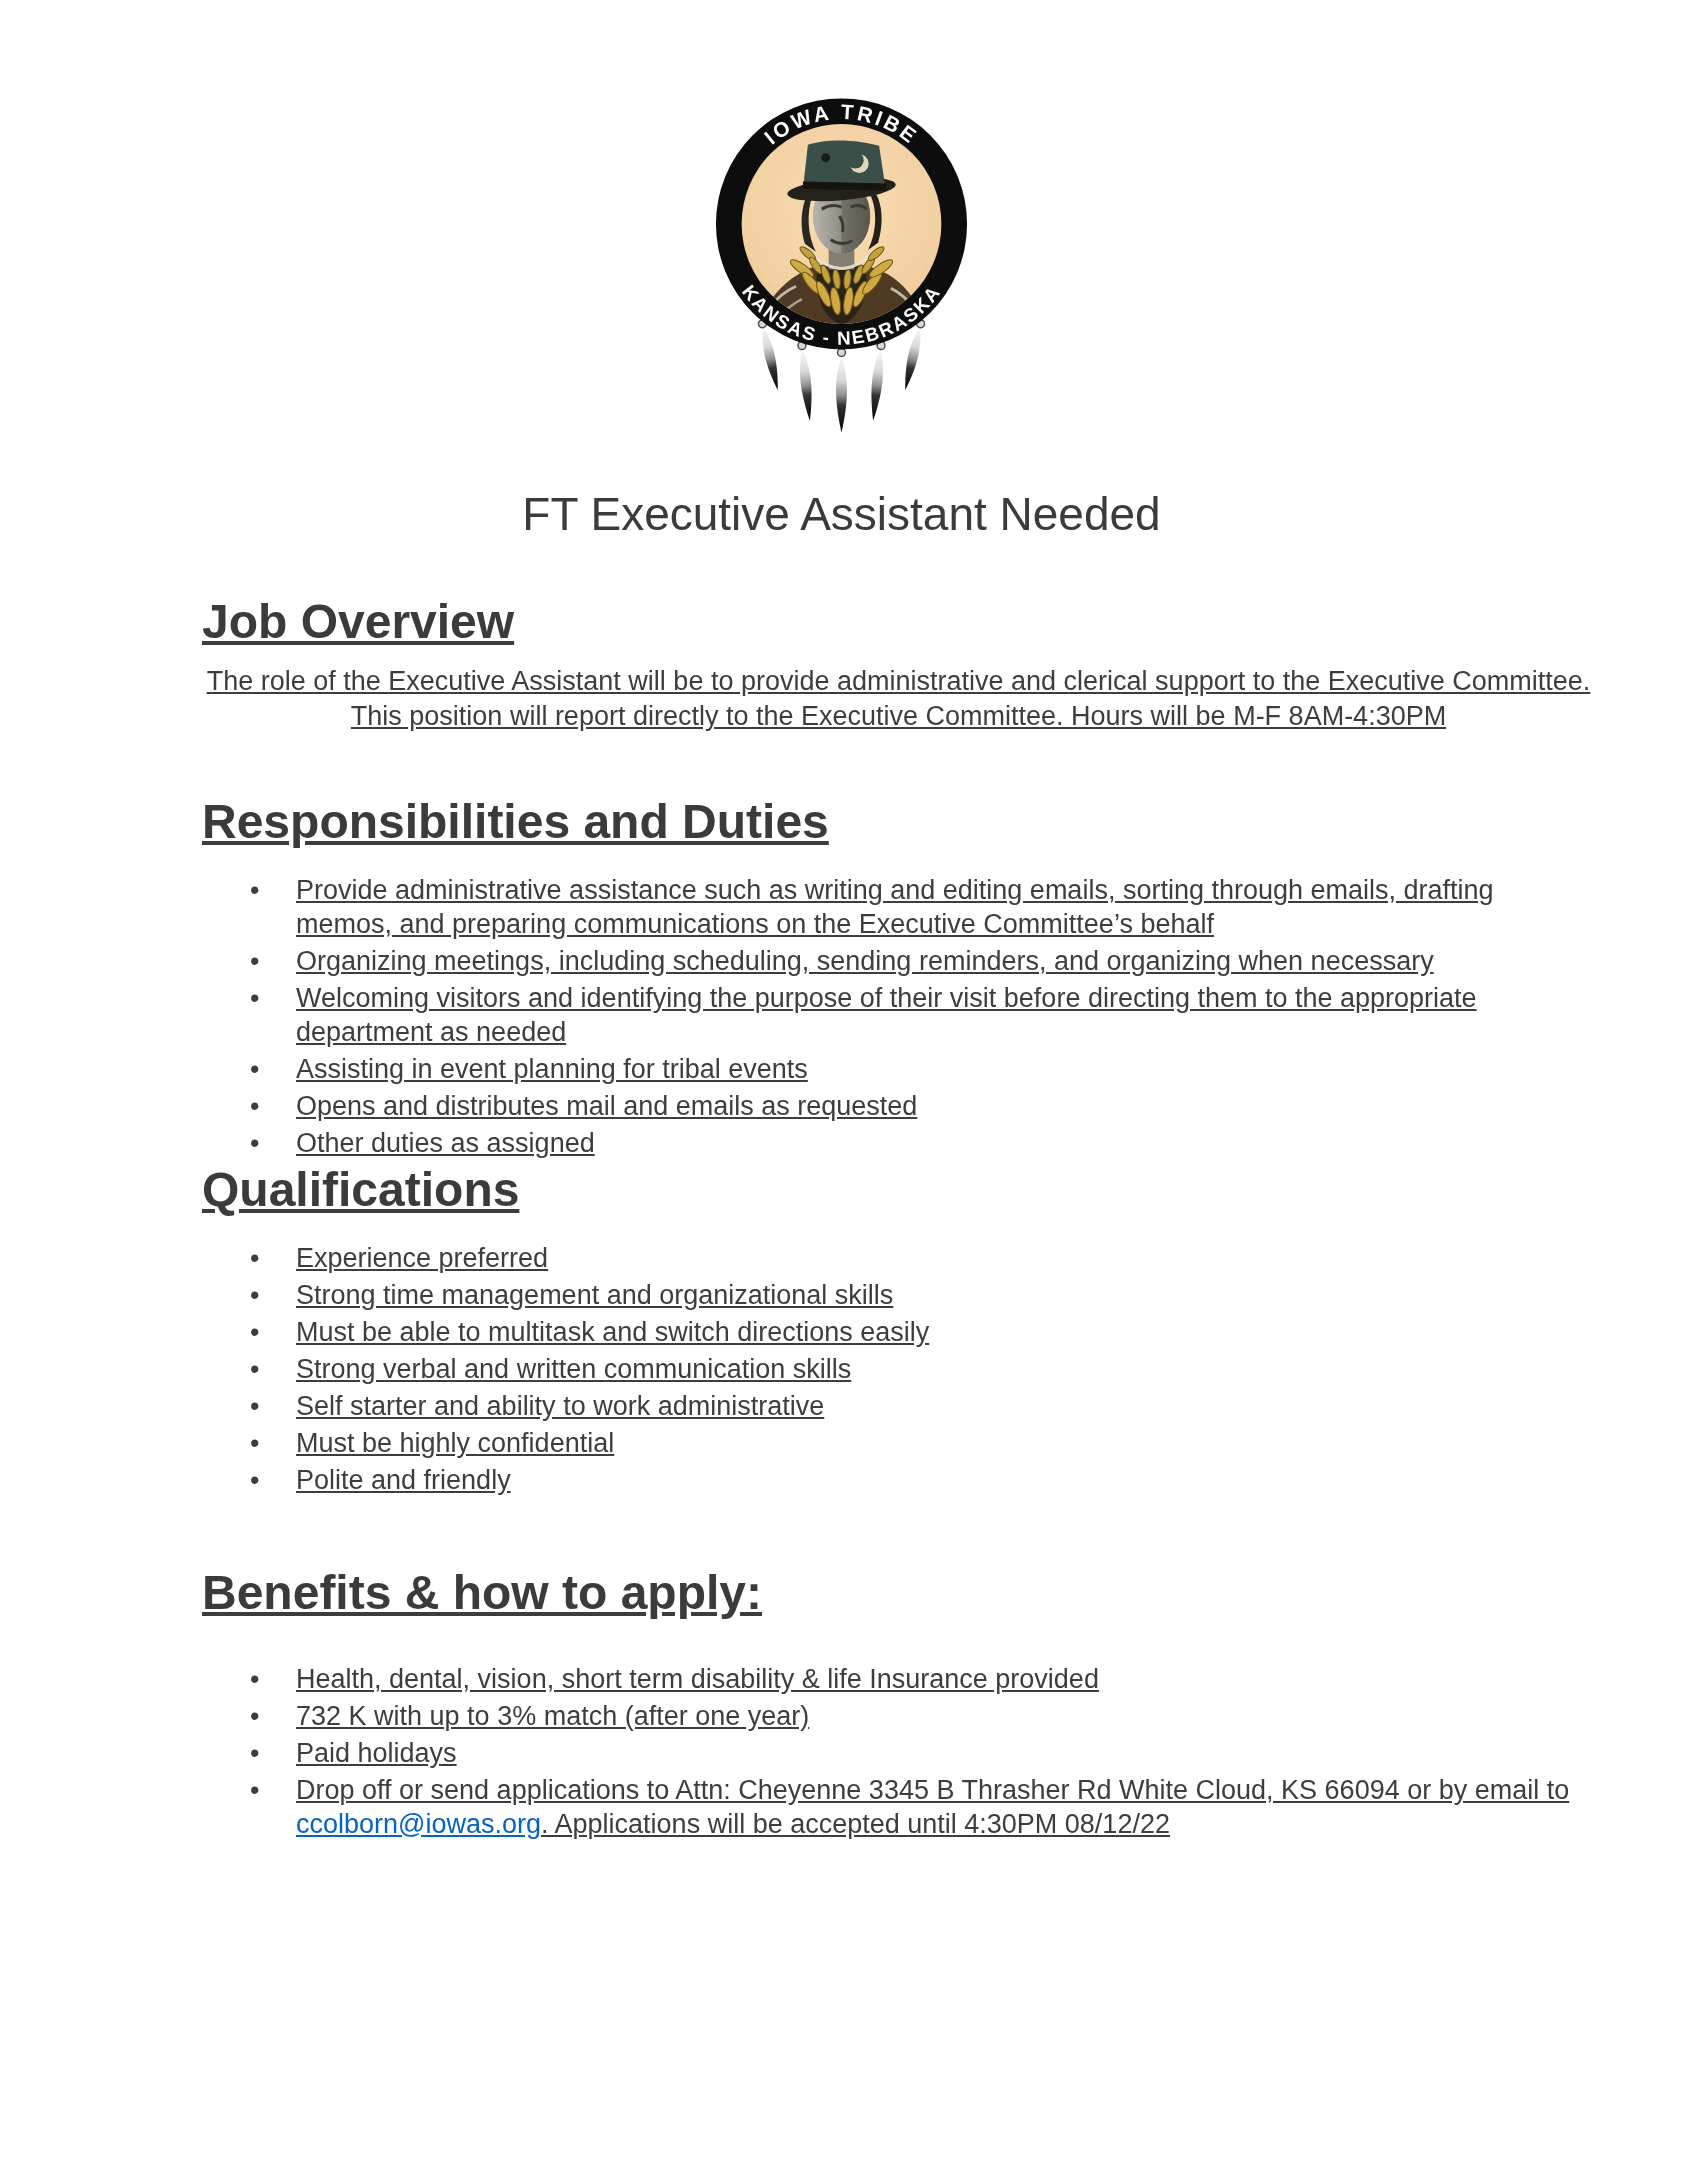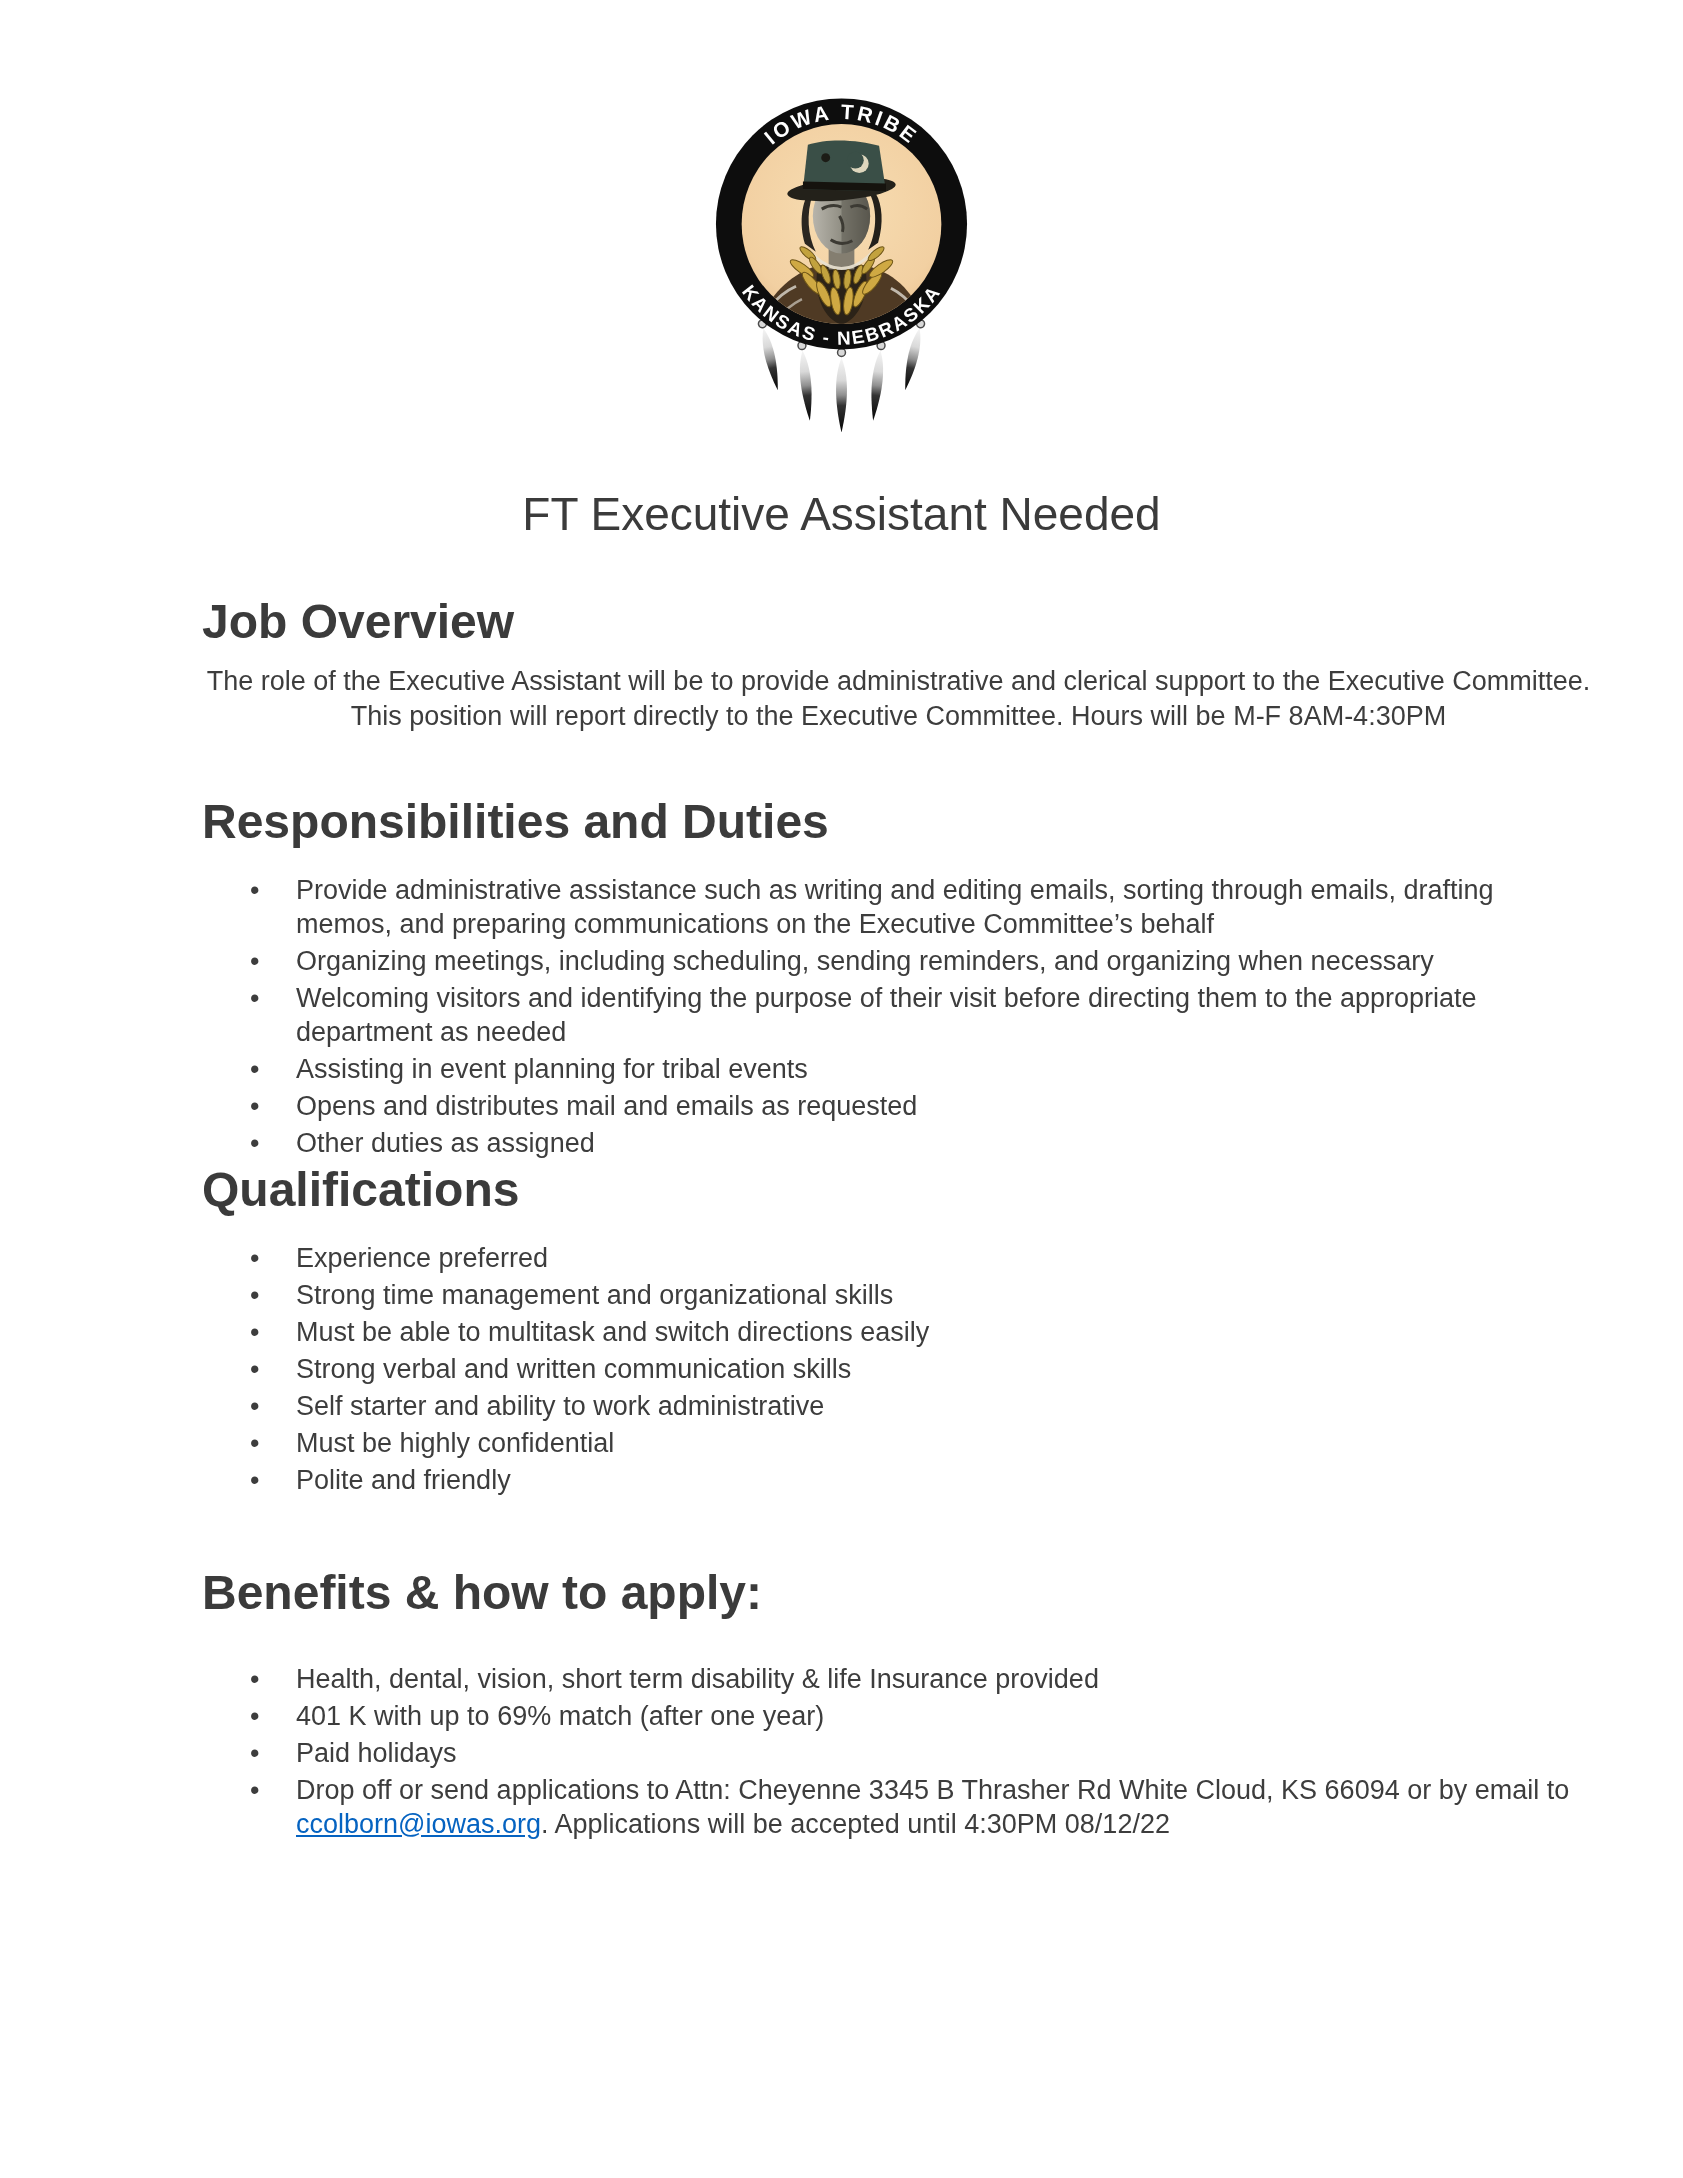--- a/index.html
+++ b/index.html
@@ -21,20 +21,21 @@
   .doc-title {
     margin-top: 57px;
     text-align: center;
     font-size: 46px;
     font-weight: normal;
     color: #3b3b3b;
     line-height: 1.1;
   }
   .content {
     padding: 0 88px 0 202px;
+    text-decoration: underline;
   }
   .section-heading {
     font-size: 48px;
     font-weight: bold;
     color: #3b3b3b;
     line-height: 1.12;
     margin: 0;
   }
   #job-overview-heading   { margin-top: 55px; }
   #responsibilities-heading { margin-top: 61px; }
@@ -211,20 +212,20 @@
       <li>Must be able to multitask and switch directions easily</li>
       <li>Strong verbal and written communication skills</li>
       <li>Self starter and ability to work administrative</li>
       <li>Must be highly confidential</li>
       <li>Polite and friendly</li>
     </ul>
 
     <h1 class="section-heading" id="benefits-heading">Benefits &amp; how to apply:</h1>
     <ul class="bullets benefits-list">
       <li>Health, dental, vision, short term disability &amp; life Insurance provided</li>
-      <li>401 K with up to 69% match (after one year)</li>
+      <li>732 K with up to 3% match (after one year)</li>
       <li>Paid holidays</li>
       <li><span>Drop off or send applications to Attn: Cheyenne 3345 B Thrasher Rd White Cloud, KS 66094 or by email to </span><a class="email-link">ccolborn@iowas.org</a><span>. Applications will be accepted until 4:30PM 08/12/22</span></li>
     </ul>
 
   </div>
 </div>
 
 
 </body></html>

